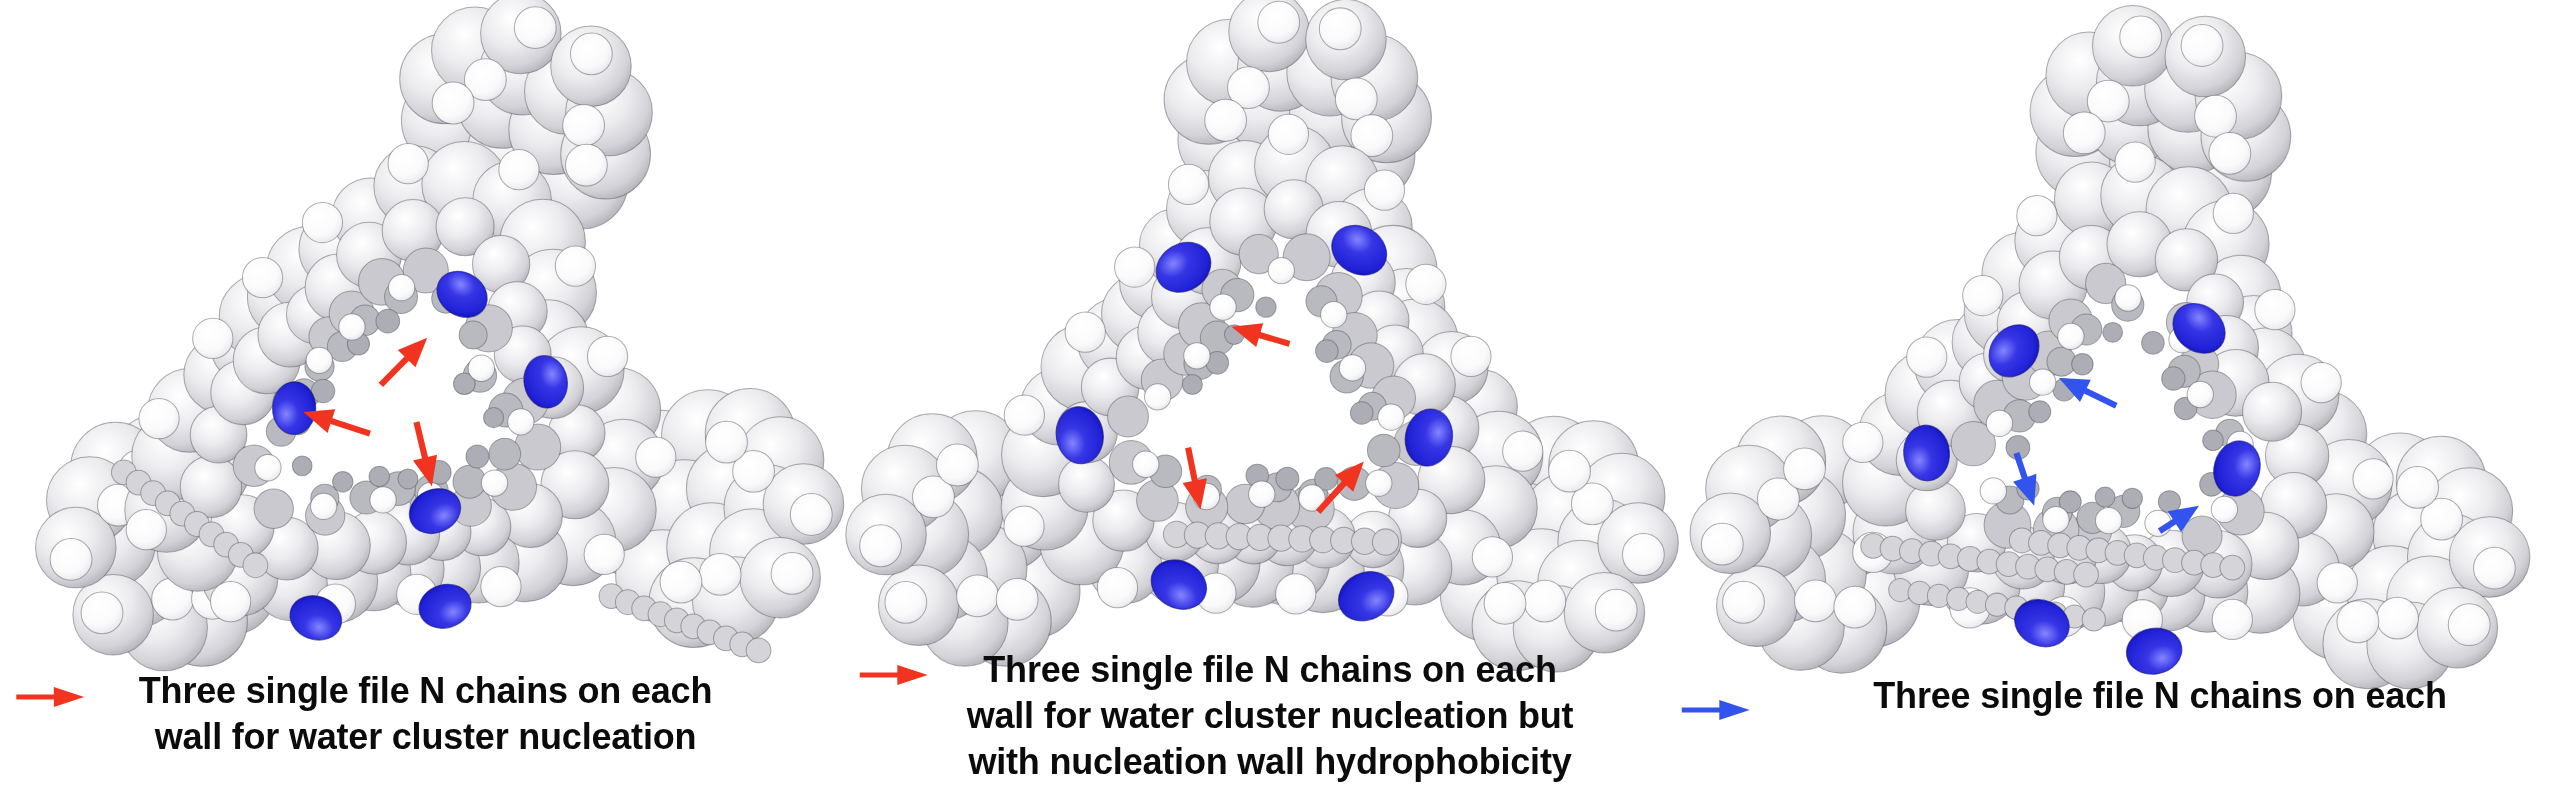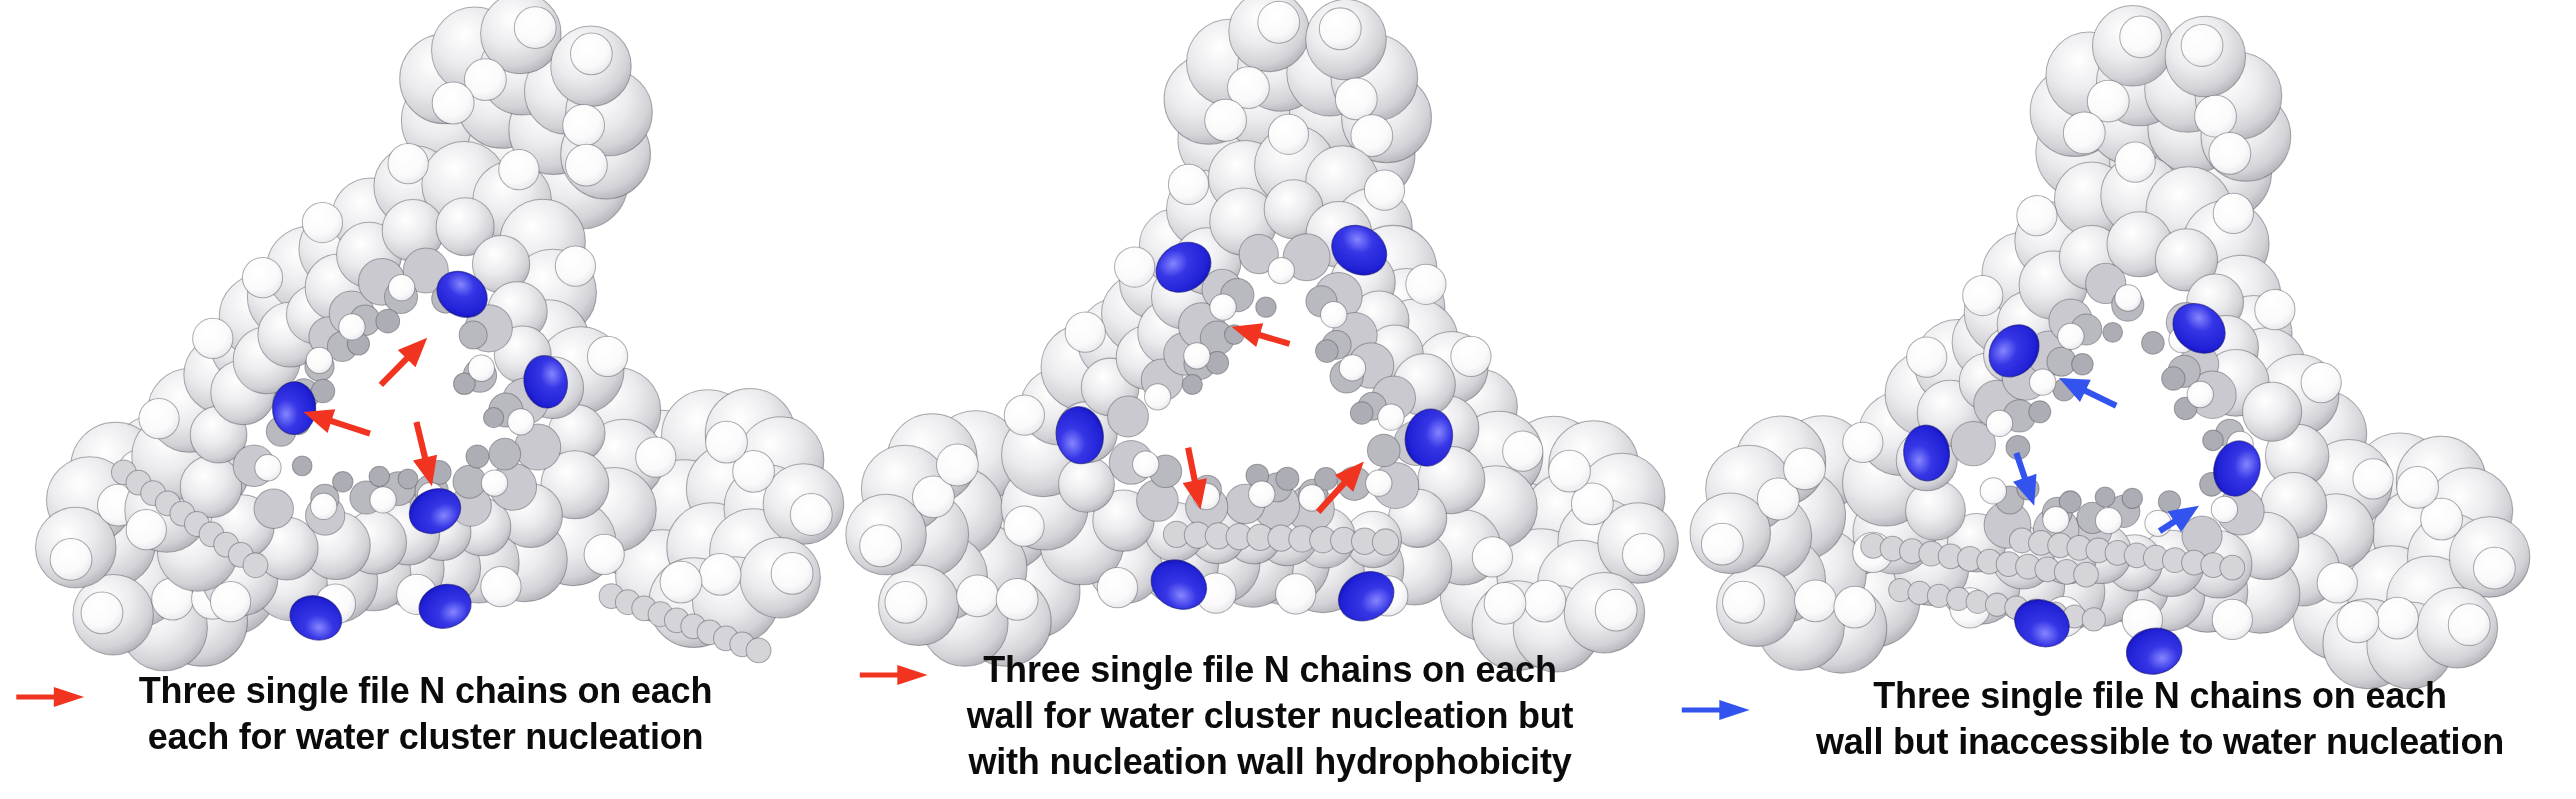--- a/index.html
+++ b/index.html
@@ -745,21 +745,21 @@
         <g>
           <line x1="2790" y1="686" x2="2814.133754971131" y2="670.3840409010328" stroke="#3353ef" stroke-width="8"></line>
           <polygon points="2841,653 2817.7883544787346,687.0766710844109 2800.404313577702,660.210426055542" fill="#3353ef"></polygon>
         </g>
       </g>
     </svg>
 
   <div class="caption" id="cap0">
     <div class="cap-text" style="color: rgb(11, 11, 11);">
       <div>Three single file N chains on each</div>
-      <div>each for water cluster nucleation</div>
+      <div>wall for water cluster nucleation</div>
     </div>
   </div>
   <svg class="cap-arrow" id="capArrow0" viewBox="0 0 100 36">
     <line x1="4" y1="18" x2="58" y2="18" stroke-width="7" stroke="#f13420"></line>
     <polygon points="56,4 98,18 56,32" fill="#f13420"></polygon>
   </svg>
 
   <div class="caption" id="cap1">
     <div class="cap-text" style="color: rgb(11, 11, 11);">
       <div>Three single file N chains on each</div>
@@ -768,21 +768,20 @@
     </div>
   </div>
   <svg class="cap-arrow" id="capArrow1" viewBox="0 0 100 36">
     <line x1="4" y1="18" x2="58" y2="18" stroke-width="7" stroke="#f13420"></line>
     <polygon points="56,4 98,18 56,32" fill="#f13420"></polygon>
   </svg>
 
   <div class="caption" id="cap2">
     <div class="cap-text" style="color: rgb(11, 11, 11);">
       <div>Three single file N chains on each</div>
-      <div>wall but inaccessible to water nucleation</div>
     </div>
   </div>
   <svg class="cap-arrow" id="capArrow2" viewBox="0 0 100 36">
     <line x1="4" y1="18" x2="58" y2="18" stroke-width="7" stroke="#3353ef"></line>
     <polygon points="56,4 98,18 56,32" fill="#3353ef"></polygon>
   </svg>
 
 </div>
 
 

